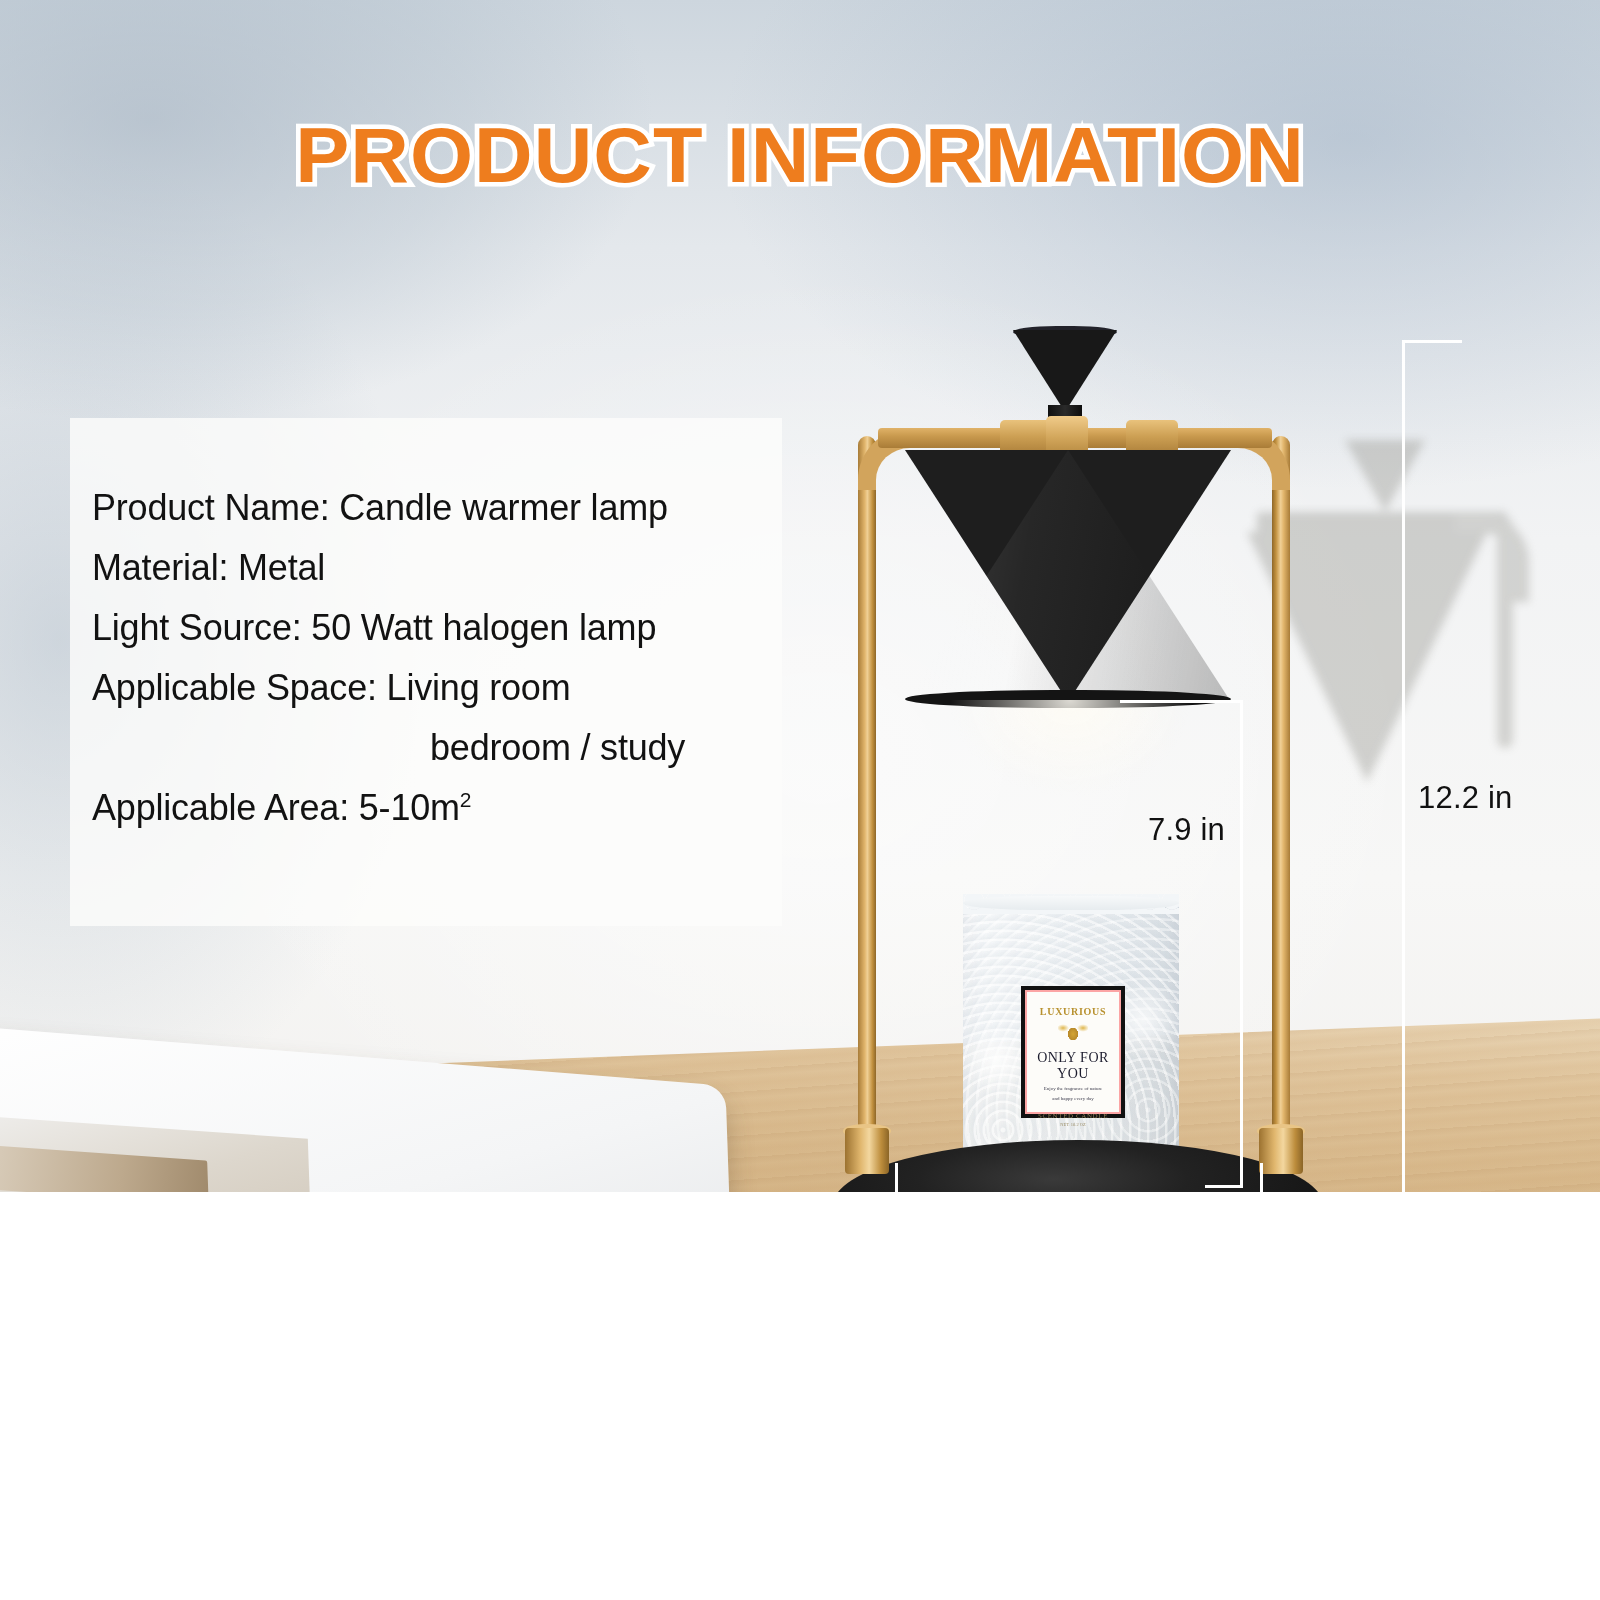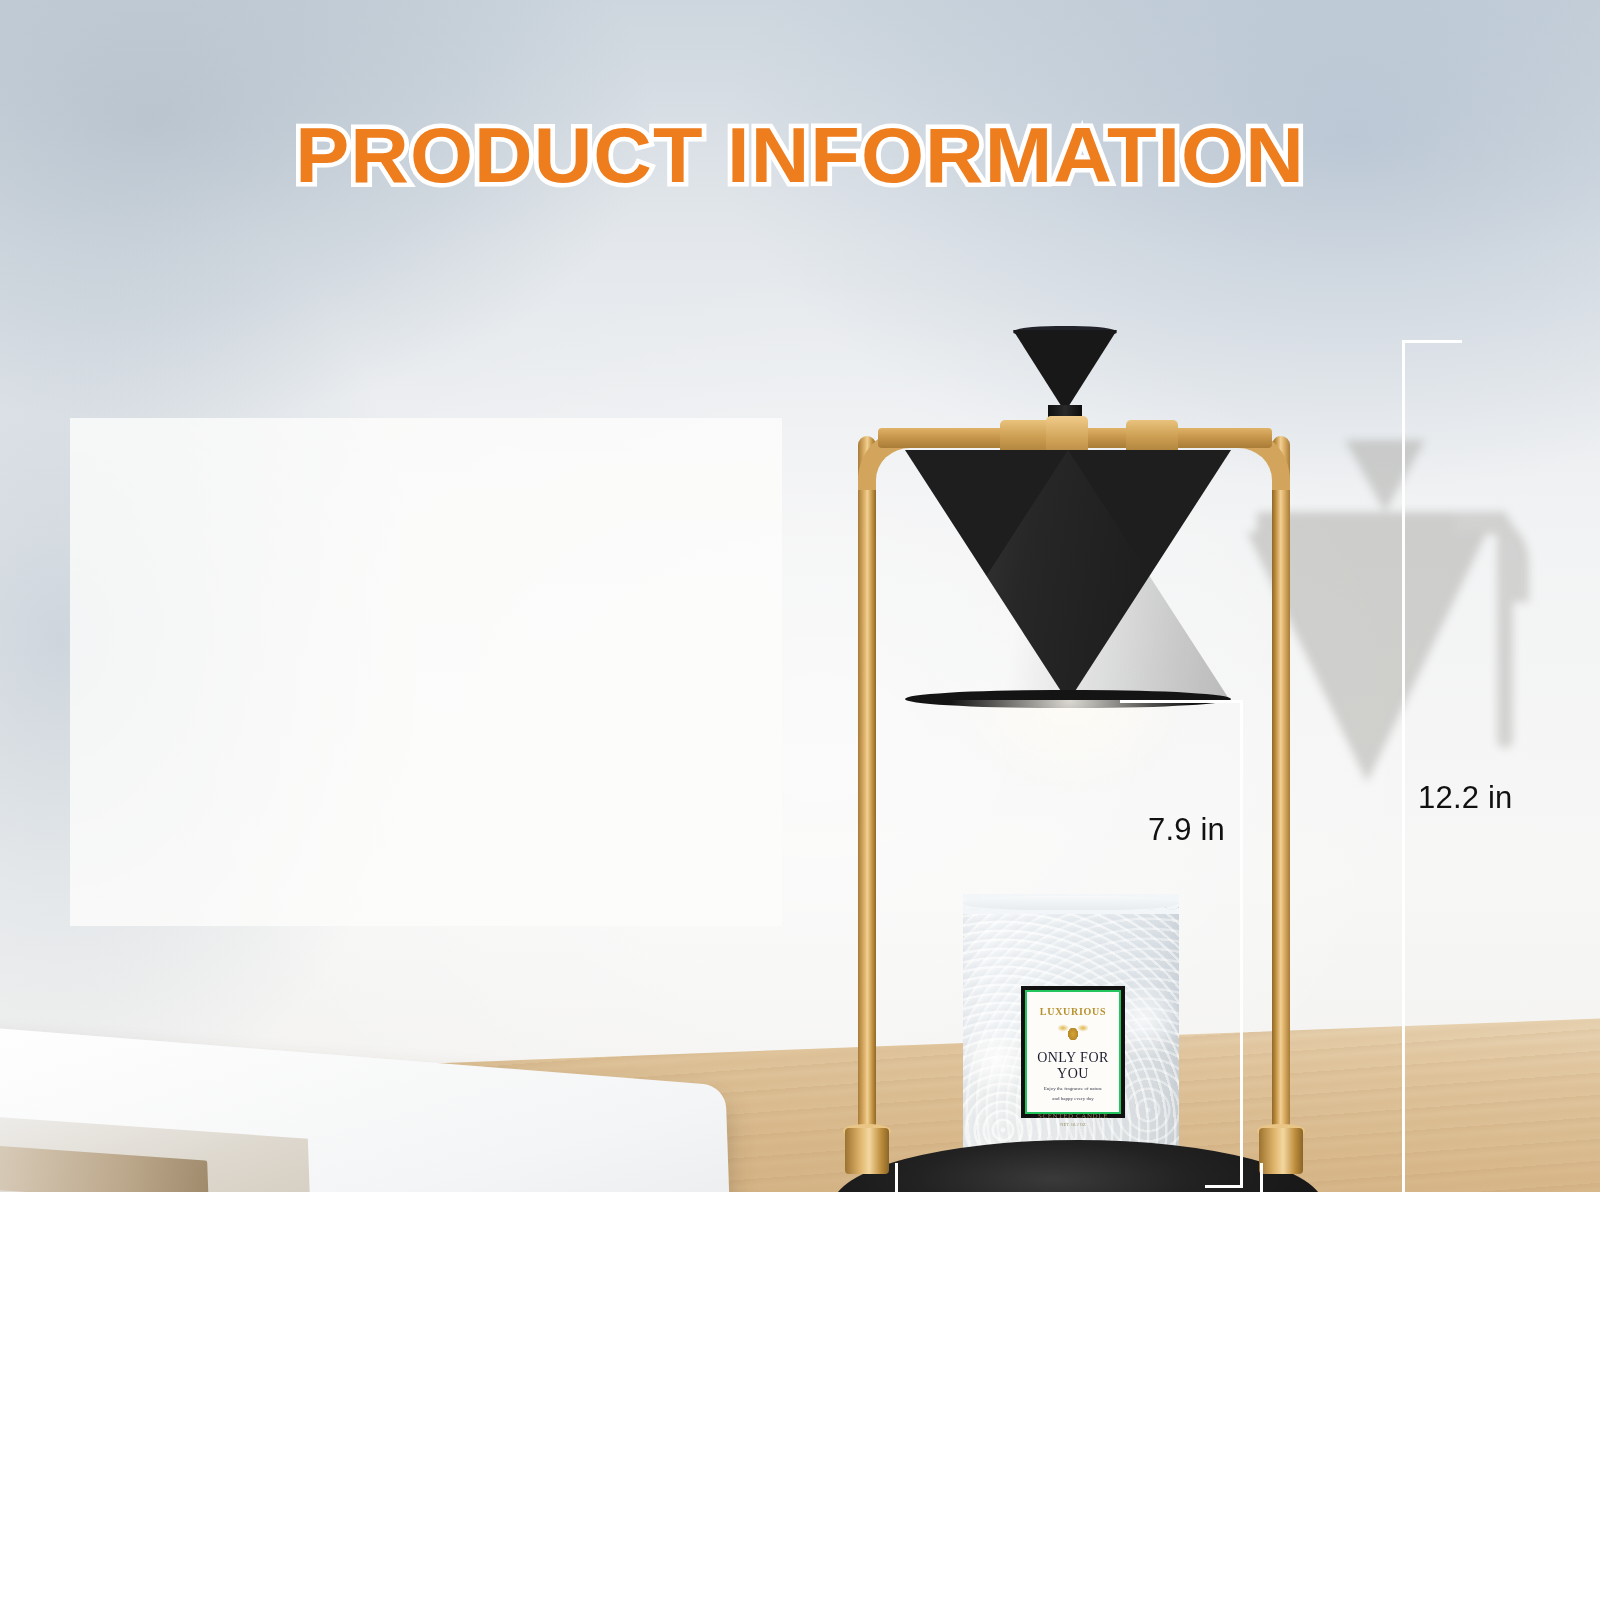--- a/index.html
+++ b/index.html
@@ -356,21 +356,21 @@
   .label {
     position: absolute; left: 1021px; top: 986px;
     width: 104px; height: 132px;
     background: #111;
     padding: 3px;
     box-sizing: border-box;
   }
   .label-inner {
     position: absolute; left: 4px; top: 4px;
     width: 96px; height: 124px;
-    border: 2px solid #22c55e;
+    border: 2px solid #fca5a5;
     background: #fdfcf9;
     box-sizing: border-box;
     text-align: center;
   }
   .lb-brand {
     margin-top: 14px;
     font-family: "Liberation Serif", serif;
     font-size: 10px;
     letter-spacing: 0.7px;
     color: #b8912f;
@@ -474,20 +474,28 @@
     <div class="book-stack"></div>
     <div class="book-page"></div>
     <div class="book-img"></div>
     <div class="book-img2"></div>
     <div class="book-img3"></div>
   </div>
 
   <div class="title">PRODUCT INFORMATION</div>
 
   <div class="spec-panel"></div>
+  <div class="spec-list">
+    <div class="spec-line">Product Name: Candle warmer lamp</div>
+    <div class="spec-line">Material: Metal</div>
+    <div class="spec-line">Light Source: 50 Watt halogen lamp</div>
+    <div class="spec-line">Applicable Space: Living room</div>
+    <div class="spec-line indent">bedroom / study</div>
+    <div class="spec-line"><span>Applicable Area: 5-10m</span><span class="sup">2</span></div>
+  </div>
 
   <div class="lamp">
 
     <div class="leg-left"></div>
     <div class="leg-right"></div>
     <div class="elbow-left"></div>
     <div class="elbow-right"></div>
 
     <div class="finial-top"></div>
     <div class="finial"></div>

